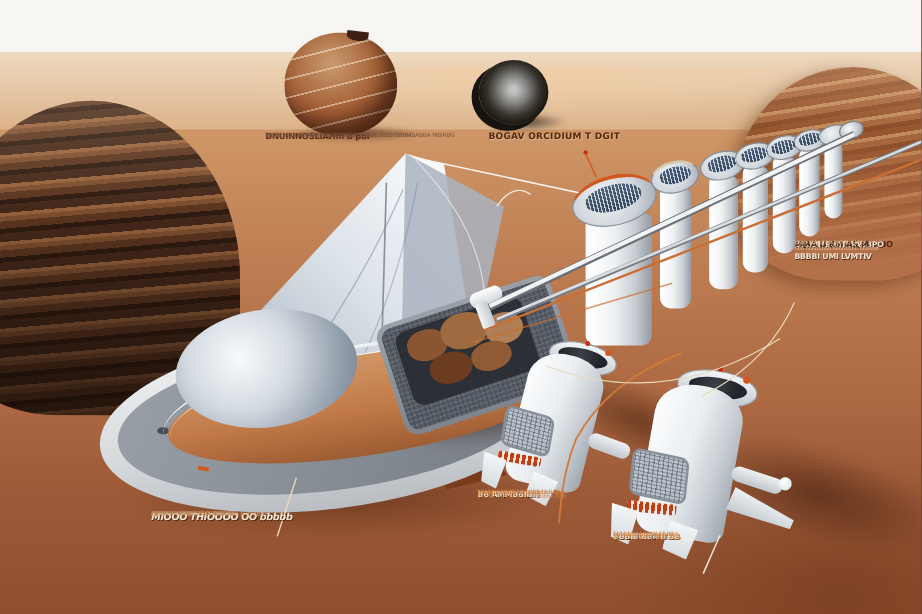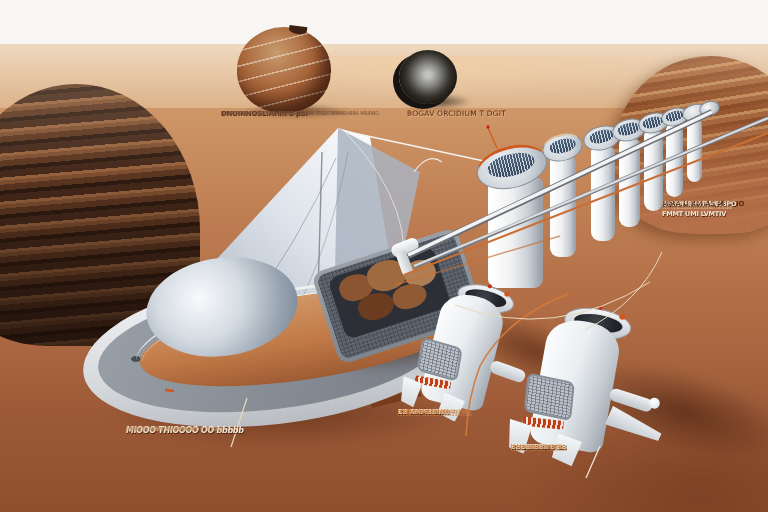--- a/index.html
+++ b/index.html
@@ -121,21 +121,21 @@
      repeating-linear-gradient(0deg,rgba(40,45,55,.30) 0 1px,rgba(0,0,0,0) 1px 3px),#b9c0c9;}
   .mstripe{background:repeating-linear-gradient(90deg,#c23f16 0 3px,#efe7df 3px 5px);border-radius:2px;}
   .mleg{background:linear-gradient(#f5f7f8,#d4dade);}
   .marm{border-radius:6px;background:linear-gradient(#eef0f2,#c0c6cc);}
   .msh{z-index:4;filter:blur(4px);}
 
   
   .lbl{z-index:12;white-space:nowrap;line-height:1.25;}
   .lbl div{position:static;}
   .t-bold-dk{font-weight:bold;font-size:7px;color:#5a2c14;letter-spacing:-0.2px;}
-  .t-bold-dk2{font-weight:normal;font-size:7.5px;color:#57290f;letter-spacing:0.2px;
+  .t-bold-dk2{font-weight:bold;font-size:7.5px;color:#57290f;letter-spacing:0.2px;
     text-shadow:0.6px 0.6px 0 rgba(255,240,220,.35);}
   .t-bold-cr{font-weight:bold;font-size:6.5px;color:#f2e6d4;letter-spacing:-0.2px;
     text-shadow:0.6px 0.8px 0.5px rgba(60,25,8,.8);}
   .t-bold-or{font-weight:bold;font-size:7px;color:#d9632a;letter-spacing:-0.2px;}
   .t-sm{font-size:5px;color:#7a5640;letter-spacing:-0.2px;}
   .t-sm-lt{font-size:5px;color:#caa479;letter-spacing:-0.2px;}
   .t-sm-or{font-size:5px;color:#cc8347;letter-spacing:-0.2px;}
   .t-tiny{font-size:4.5px;color:#b9906a;letter-spacing:-0.2px;}
   .t-big-cr{font-weight:bold;font-size:8px;color:#f4ead8;letter-spacing:-0.3px;
     text-shadow:0.7px 0.8px 0.5px rgba(60,25,8,.8);font-style:italic;}
@@ -295,21 +295,21 @@
     <div class="t-sm">BRIIBI MNBNBIBBIBTHBNBBIBB PUBDBIL THZI TIFBMBABBA MBIRBG</div>
     <div class="t-sm" style="opacity:.75;">BIBBIBI BBI BIBBIBBIBBI BIBIBIBII BI BIBII BIBBII BBBII</div>
   </div>
 
   <div class="lbl" style="left:407px;top:109px;">
     <div class="t-bold-dk2">BOGAV ORCIDIUM T DGIT</div>
   </div>
 
   <div class="lbl" style="left:662px;top:200px;">
     <div class="t-bold-dk">AMMBBINN MMOBEIO</div>
-    <div class="t-bold-cr" style="margin-top:10px;">FMMT UMI LVMTIV</div>
+    <div class="t-bold-cr" style="margin-top:10px;">BBBBI UMI LVMTIV</div>
     <div class="t-bold-cr">BIBIBIBP OUMII!</div>
     <div class="t-tiny" style="margin-top:4px;color:#7a4a2e;">bbb bb bbbb bbbb bb</div>
     <div class="t-bold-cr">BBOBM AMT AABBPO</div>
     <div class="t-bold-dk">MMA U KM AS M</div>
     <div class="t-tiny" style="margin-top:5px;color:#dcbd9c;">bbb bbbbbbbb bbbbbbbb bbbbbb</div>
     <div class="t-tiny" style="color:#dcbd9c;">bbbb bbbb bbb bbbbb bbbb</div>
   </div>
 
   <div class="lbl" style="left:126px;top:426px;">
     <div class="t-sm-or" style="color:#d58a3a;">PPPPT BPPPPPB B'BPL OOOPS</div>

